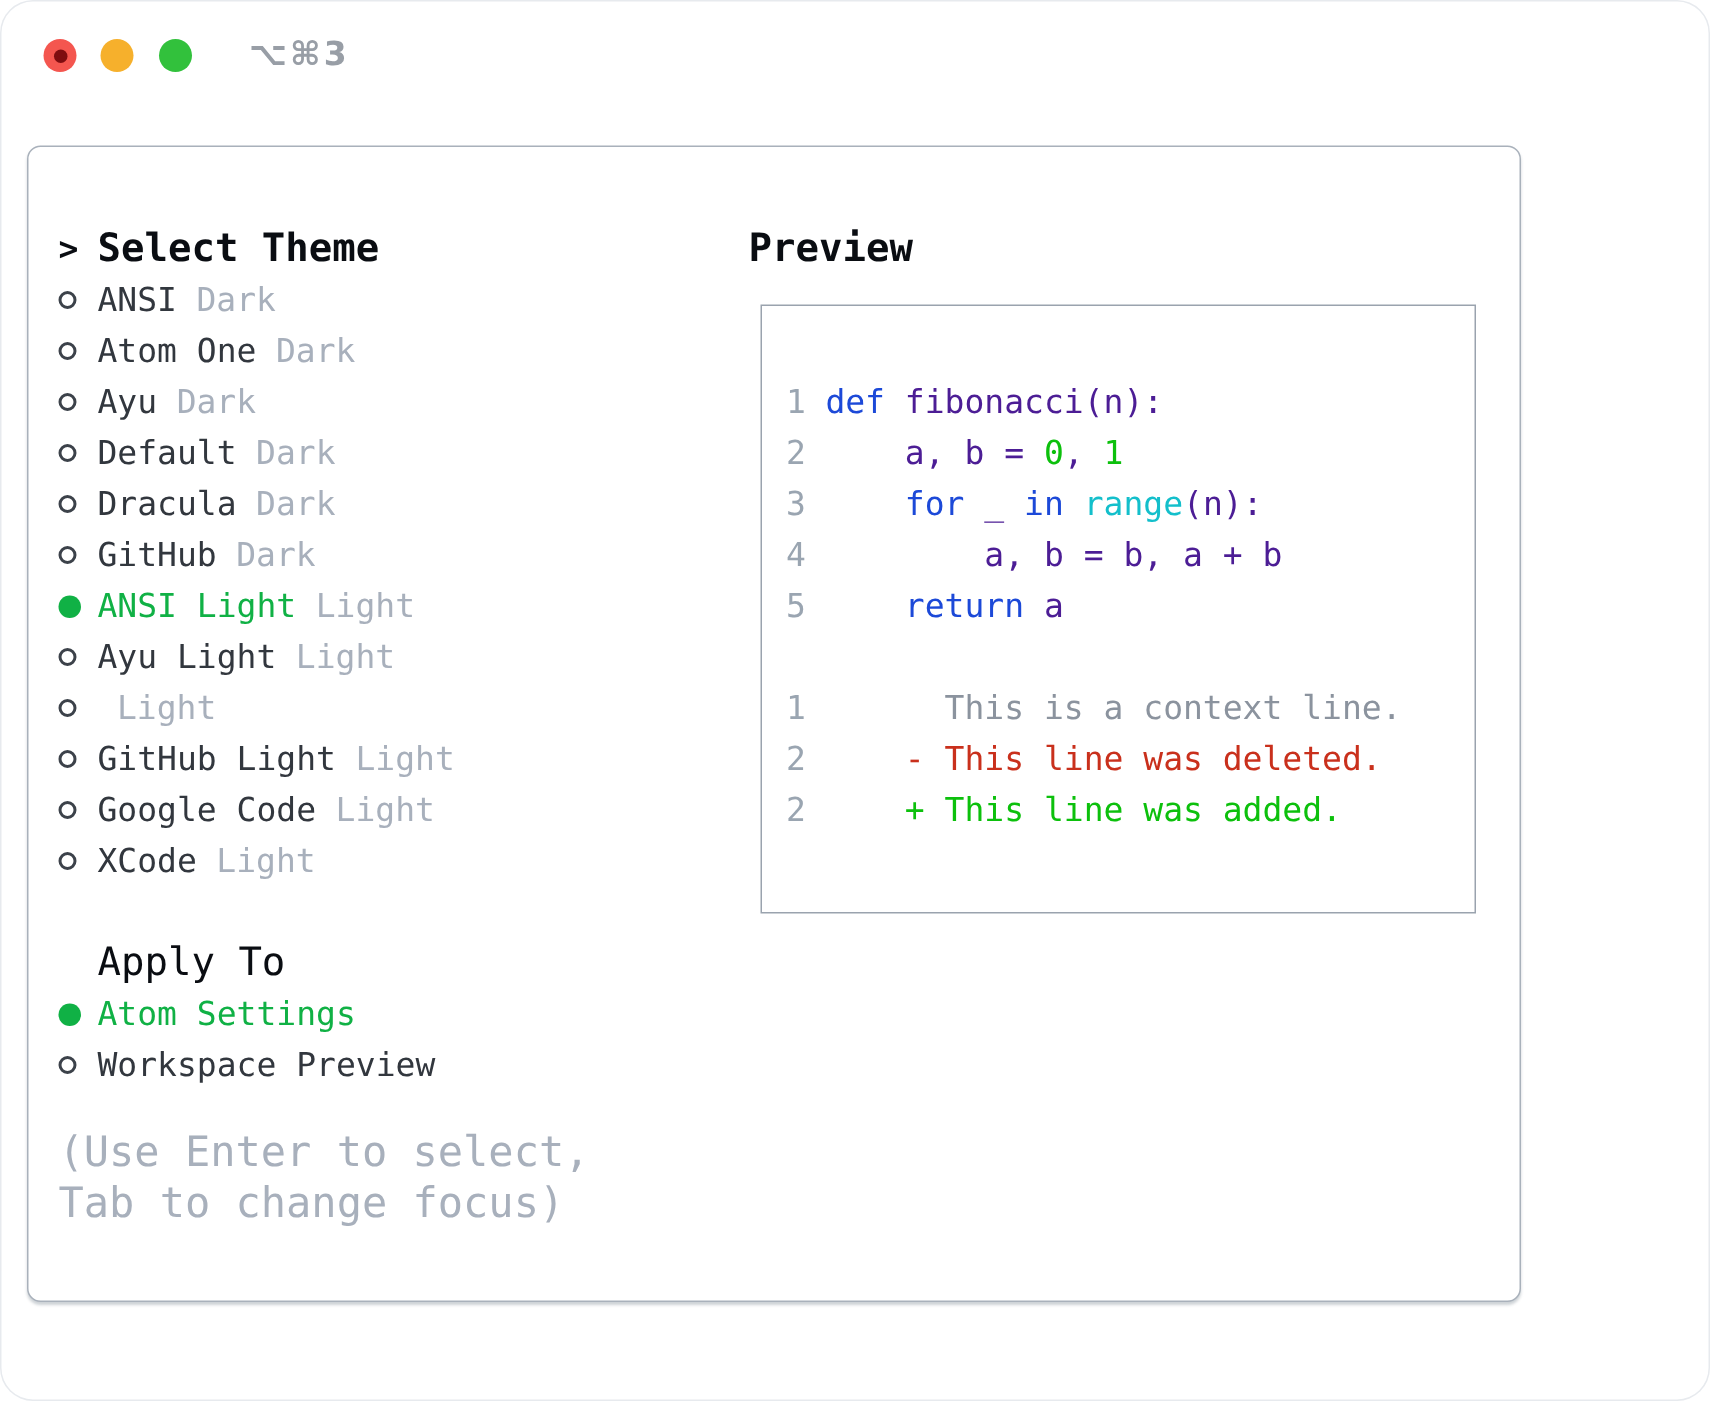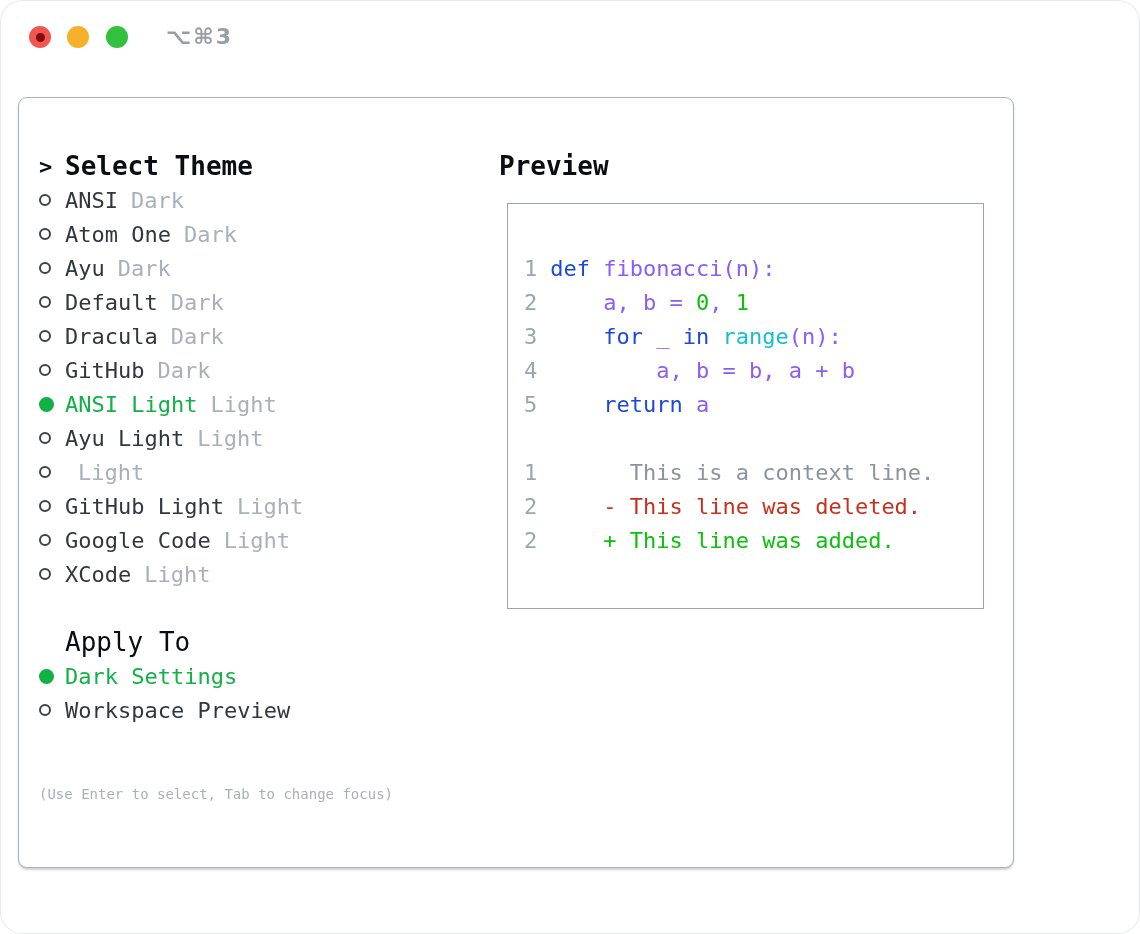--- a/index.html
+++ b/index.html
@@ -34,34 +34,34 @@
   .marker{width:26px;flex:0 0 26px;display:flex;align-items:center;}
   .marker .ring{width:12px;height:12px;border:2px solid #3c424a;border-radius:50%;box-sizing:border-box;}
   .marker .fill{width:15px;height:15px;border-radius:50%;background:var(--selection_green);}
   .arrow{color:var(--heading_black);font-weight:bold;}
   .h-title{color:var(--heading_black);font-weight:bold;font-size:26px;}
   .iname{white-space:pre;}
   .iname.sel{color:var(--selection_green);}
   .variant{color:var(--muted_gray);margin-left:13px;white-space:pre;}
   .apply-title{margin-top:34px;}
   .apply-title .t{color:var(--heading_black);font-size:26px;}
-  .hint{margin-top:50px;width:420px;font-size:14px;line-height:34px;color:var(--muted_gray);}
+  .hint{margin-top:24px;width:420px;font-size:28px;line-height:34px;color:var(--muted_gray);}
   
   .preview-head{height:34px;display:flex;align-items:center;}
   .preview-box{
     margin-top:20px;margin-left:8px;width:477px;height:406px;box-sizing:border-box;
     border:1.5px solid var(--preview_border);background:#ffffff;
     padding:48px 0 0 16px;overflow:hidden;
   }
   .pline{height:34px;line-height:34px;font-size:22px;white-space:pre;}
   .lineno{color:var(--lineno_gray);margin-right:13px;}
   .c-kw{color:var(--keyword_blue);}
   .c-fn{color:var(--function_cyan);}
   .c-num{color:var(--number_green);}
-  .c-plain{color:#8b5cf6;}
+  .c-plain{color:#4c1d95;}
   .c-ctx{color:var(--context_gray);}
   .c-del{color:var(--deleted_red);}
   .c-add{color:var(--number_green);}
 </style>
 </head>
 <body>
 
 <div class="screen">
 
   <div class="titlebar">
@@ -170,21 +170,21 @@
       <div class="row apply-title">
         <span class="marker"></span>
         <span class="t">Apply To</span>
       </div>
 
       <div id="apply-list">
           <div class="row">
             <span class="marker">
               <span class="fill"></span>
             </span>
-            <span class="iname sel">Dark Settings</span>
+            <span class="iname sel">Atom Settings</span>
           </div>
           <div class="row">
             <span class="marker">
               <span class="ring"></span>
             </span>
             <span class="iname">Workspace Preview</span>
           </div>
         </div>
 
       <div class="hint">(Use Enter to select, Tab to change focus)</div>

